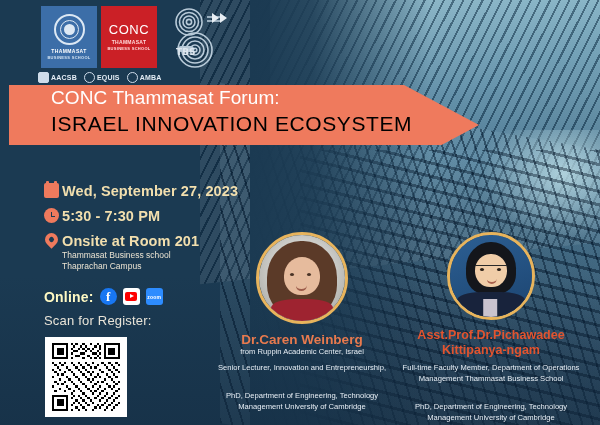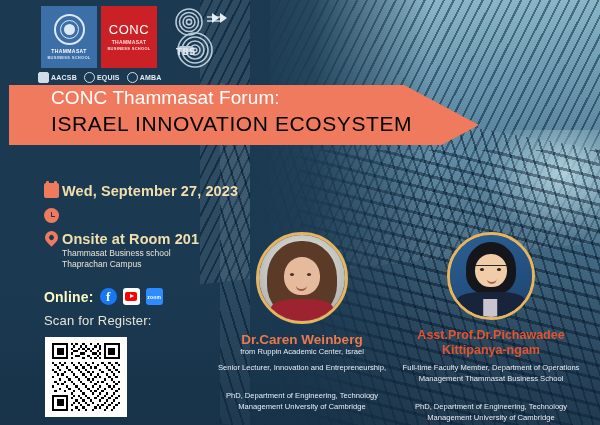--- a/index.html
+++ b/index.html
@@ -221,20 +221,23 @@
         </div>
       <div class="dtext">
         <div class="big">Wed, September 27, 2023</div>
       </div>
     </div>
 
     <div class="drow">
       <div class="dicon">
           <span class="ic-clock"></span>
         </div>
+      <div class="dtext">
+        <div class="big">5:30 - 7:30 PM</div>
+      </div>
     </div>
 
     <div class="drow">
       <div class="dicon">
           <span class="ic-pin"></span>
         </div>
       <div class="dtext">
         <div class="big">Onsite at Room 201</div>
         <div class="small">Thammasat Business school</div>
         <div class="small">Thaprachan Campus</div>

